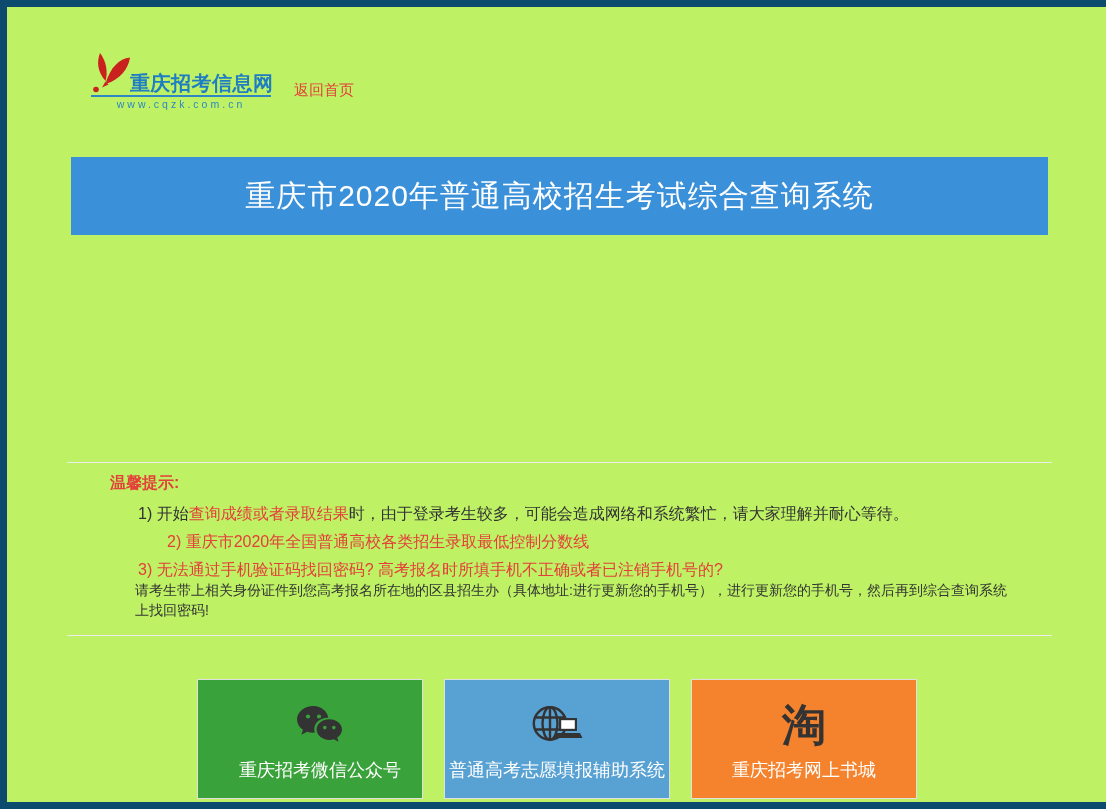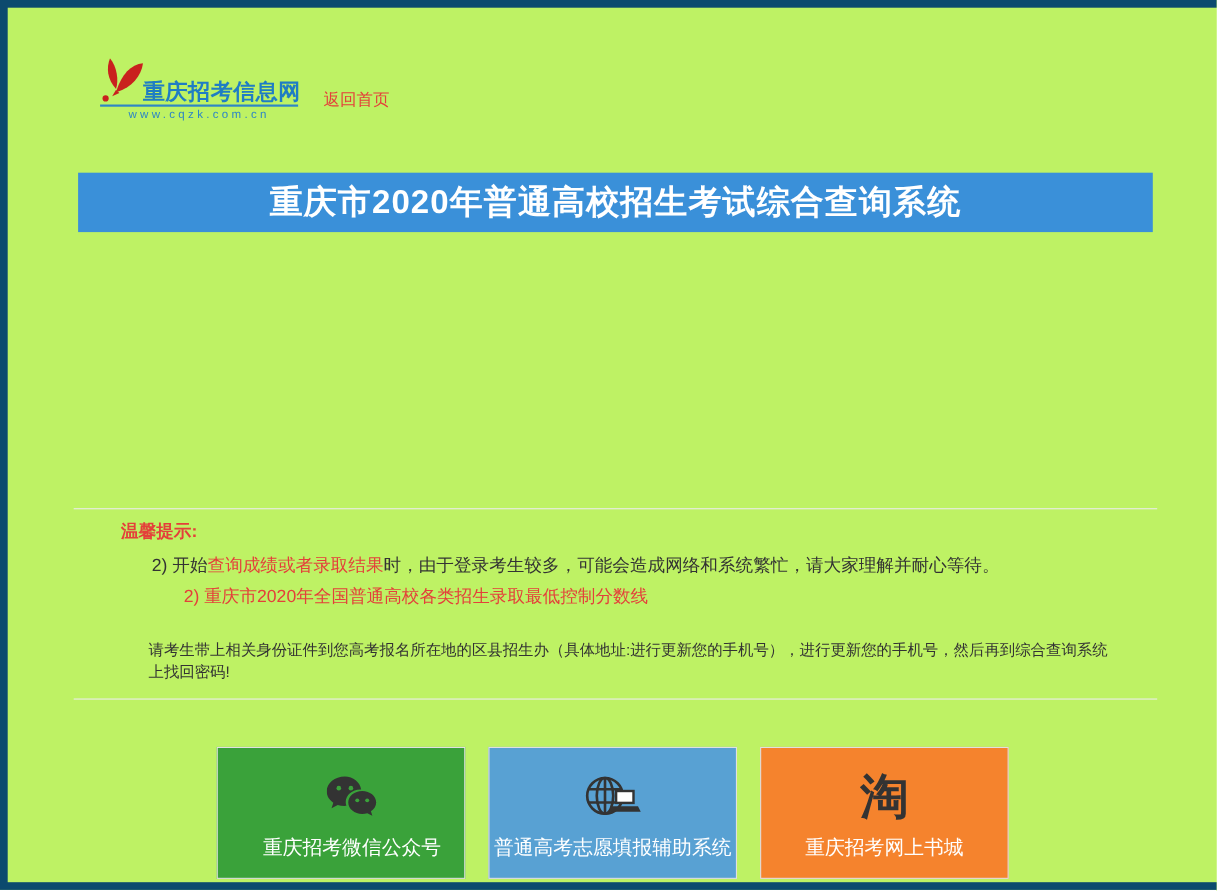--- a/index.html
+++ b/index.html
@@ -24,24 +24,24 @@
   .site-url {
     position:absolute; left:84px; top:91px; width:180px; text-align:center;
     font-size:10.5px; color:#2e86c5; letter-spacing:3px; white-space:nowrap;
   }
   .home-link {
     position:absolute; left:287px; top:74px;
     font-size:15px; color:#e4403a; cursor:pointer; text-decoration:none;
   }
   
   .banner {
-    position:absolute; left:64px; top:150px; width:977px; height:54px;
+    position:absolute; left:64px; top:150px; width:977px; height:78px;
     background:#3a90d9; color:#ffffff;
     display:flex; align-items:center; justify-content:center;
-    font-size:30px; font-weight:bold; letter-spacing:1px;
+    font-size:30px; font-weight:normal; letter-spacing:1px;
   }
   
   .entrance-panel {
     position:absolute; left:96px; top:284px; width:908px; height:144px;
     border:1px solid #d8d8d8; box-sizing:border-box; background:#fff;
     display:flex; align-items:center; justify-content:space-between;
     padding:0 46px;
   }
   .entrance-btn {
     width:181px; height:48px; box-sizing:border-box;
@@ -103,23 +103,24 @@
   <a class="home-link">返回首页</a>
 
   <div class="banner">重庆市2020年普通高校招生考试综合查询系统</div>
 
 
   <div class="divider divider-top"></div>
   <div class="divider divider-bottom"></div>
 
   <div class="tips-heading">温馨提示:</div>
   <div class="tip-line tip-1">
-    <span>2) 开始</span><span class="tip-red">查询成绩或者录取结果</span><span>时，由于登录考生较多，可能会造成网络和系统繁忙，请大家理解并耐心等待。</span>
+    <span>1) 开始</span><span class="tip-red">查询成绩或者录取结果</span><span>时，由于登录考生较多，可能会造成网络和系统繁忙，请大家理解并耐心等待。</span>
   </div>
   <div class="tip-line tip-2">2) 重庆市2020年全国普通高校各类招生录取最低控制分数线</div>
+  <div class="tip-line tip-3">3) 无法通过手机验证码找回密码? 高考报名时所填手机不正确或者已注销手机号的?</div>
   <div class="tips-note">请考生带上相关身份证件到您高考报名所在地的区县招生办（具体地址:进行更新您的手机号），进行更新您的手机号，然后再到综合查询系统上找回密码!</div>
 
   <div class="cards">
 
     <div class="card card-green">
       <span class="card-icon">
         <svg width="46" height="40" viewBox="0 0 46 40">
           <g fill="#333333">
             <path d="M16.5 1C7.4 1 0 7 0 14.4c0 4.2 2.3 7.9 6 10.3l-1.6 5 5.6-2.9c1.9.6 4 .9 6.2.9.6 0 1.1 0 1.7-.1-.4-1.1-.6-2.2-.6-3.4 0-6.3 5.9-11.4 13.2-11.4h.8C30.3 6.1 24.1 1 16.5 1z"></path>
             <path d="M45 24.6c0-5.7-5.7-10.4-12.7-10.4s-12.7 4.7-12.7 10.4S25.3 35 32.3 35c1.6 0 3.2-.2 4.6-.7l4.6 2.4-1.3-4.1c2.9-1.9 4.8-4.8 4.8-8z"></path>

